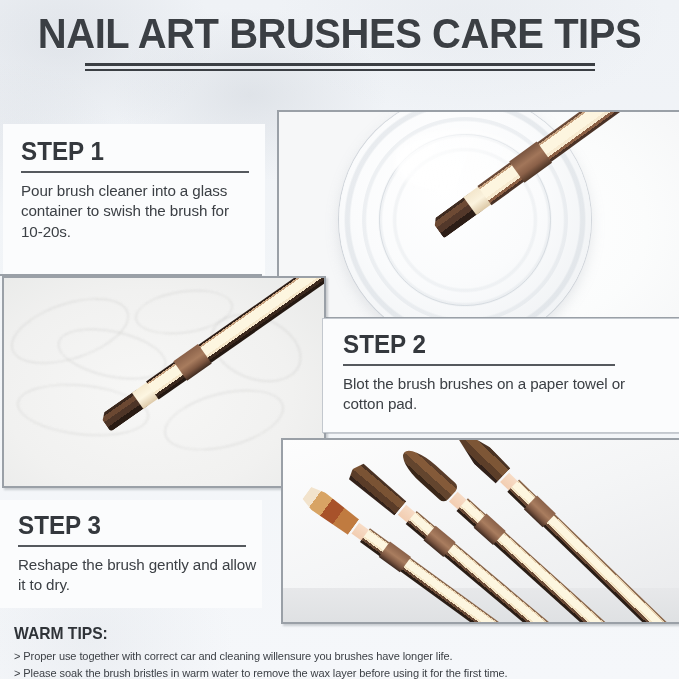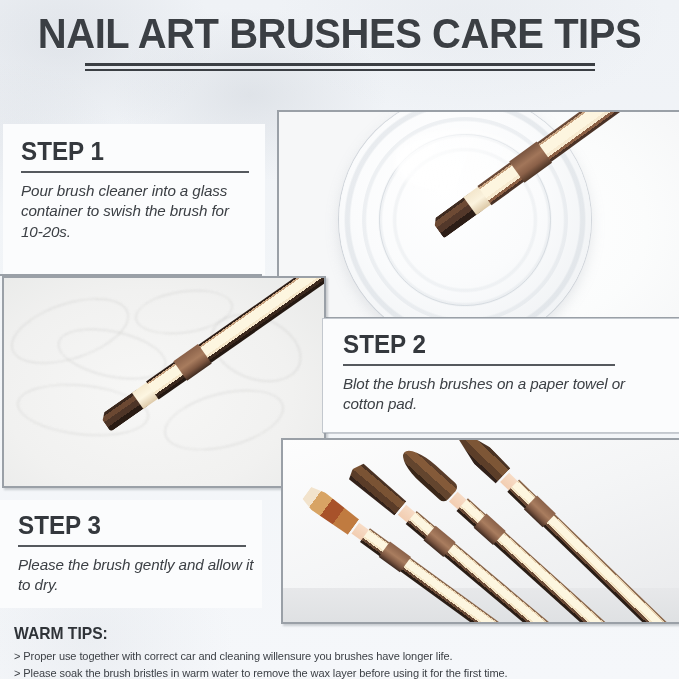--- a/index.html
+++ b/index.html
@@ -47,21 +47,20 @@
     font-weight:700;color:#34383d;
     font-size:26px;letter-spacing:0px;
     transform:scaleX(.93);transform-origin:left center;
     line-height:1;
   }
   .step-rule{height:2px;background:#55595e;margin-top:7px;}
   .step-body{
     font-size:15.2px;line-height:1.34;color:#3c4045;margin-top:8px;
     font-family:"Liberation Sans",sans-serif;
     letter-spacing:-0.1px;
-    font-style:italic;
   }
 
   
   .photo{position:absolute;border:2px solid #9aa0a7;overflow:hidden;background:#fff;
          box-shadow:2px 2px 2px rgba(120,126,134,.35);}
 
   
   #photo1{left:277px;top:110px;width:400px;height:205px;}
   #photo1 .bg{position:absolute;inset:0;background:
       radial-gradient(ellipse 200px 160px at 62% 56%, #ffffff 0%, #fbfcfc 60%, #f6f7f8 100%),
@@ -192,21 +191,21 @@
       <div class="step-h">STEP 2</div>
       <div class="step-rule" style="width:272px;"></div>
       <div class="step-body" style="width:300px;">Blot the brush brushes on a paper towel or cotton pad.</div>
     </div>
   </div>
 
   <div class="stepcard" id="card3" style="left:0px;top:500px;width:262px;height:108px;">
     <div style="padding:12px 16px 0 18px;">
       <div class="step-h">STEP 3</div>
       <div class="step-rule" style="width:228px;"></div>
-      <div class="step-body" style="width:240px;">Please the brush gently and allow it to dry.</div>
+      <div class="step-body" style="width:240px;">Reshape the brush gently and allow it to dry.</div>
     </div>
   </div>
 
   <div class="photo" id="photo3">
     <div class="bg"></div>
     <div class="floor"></div>
 
     <div class="bw" style="left:48px;top:62px;width:282px;height:17px;transform:rotate(36deg);">
       <div style="position:absolute;left:-30px;top:-3px;width:58px;height:23px;
            background:linear-gradient(90deg,#f2e3cc 0 18%,#d8a464 18% 42%,#a8522a 42% 68%,#c07b40 68% 100%);

